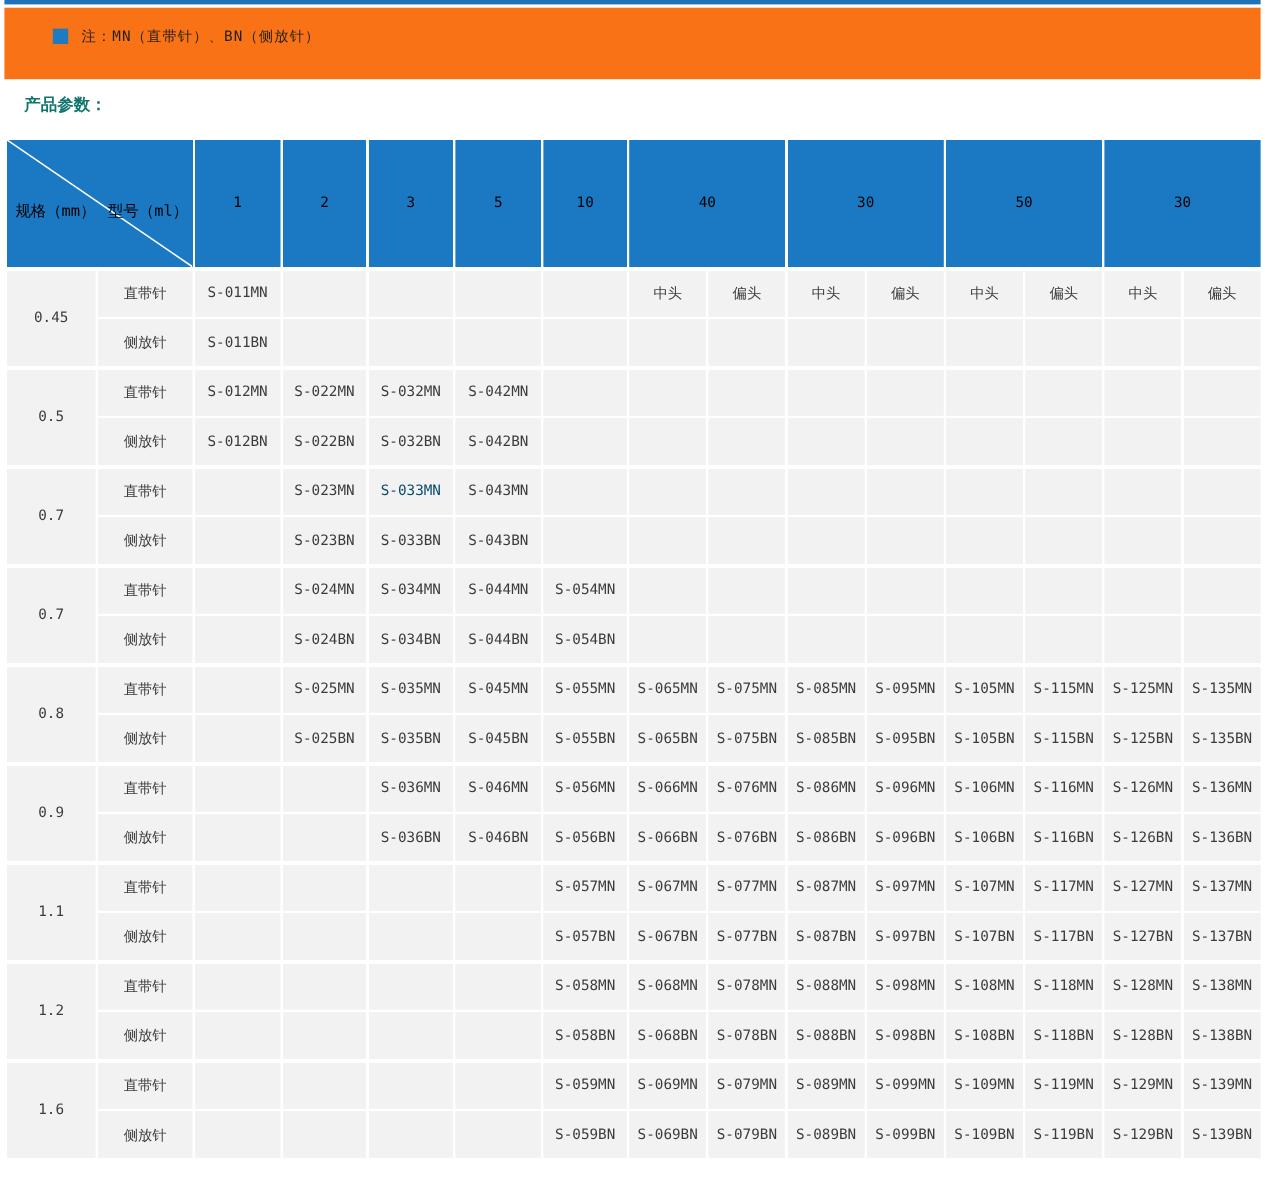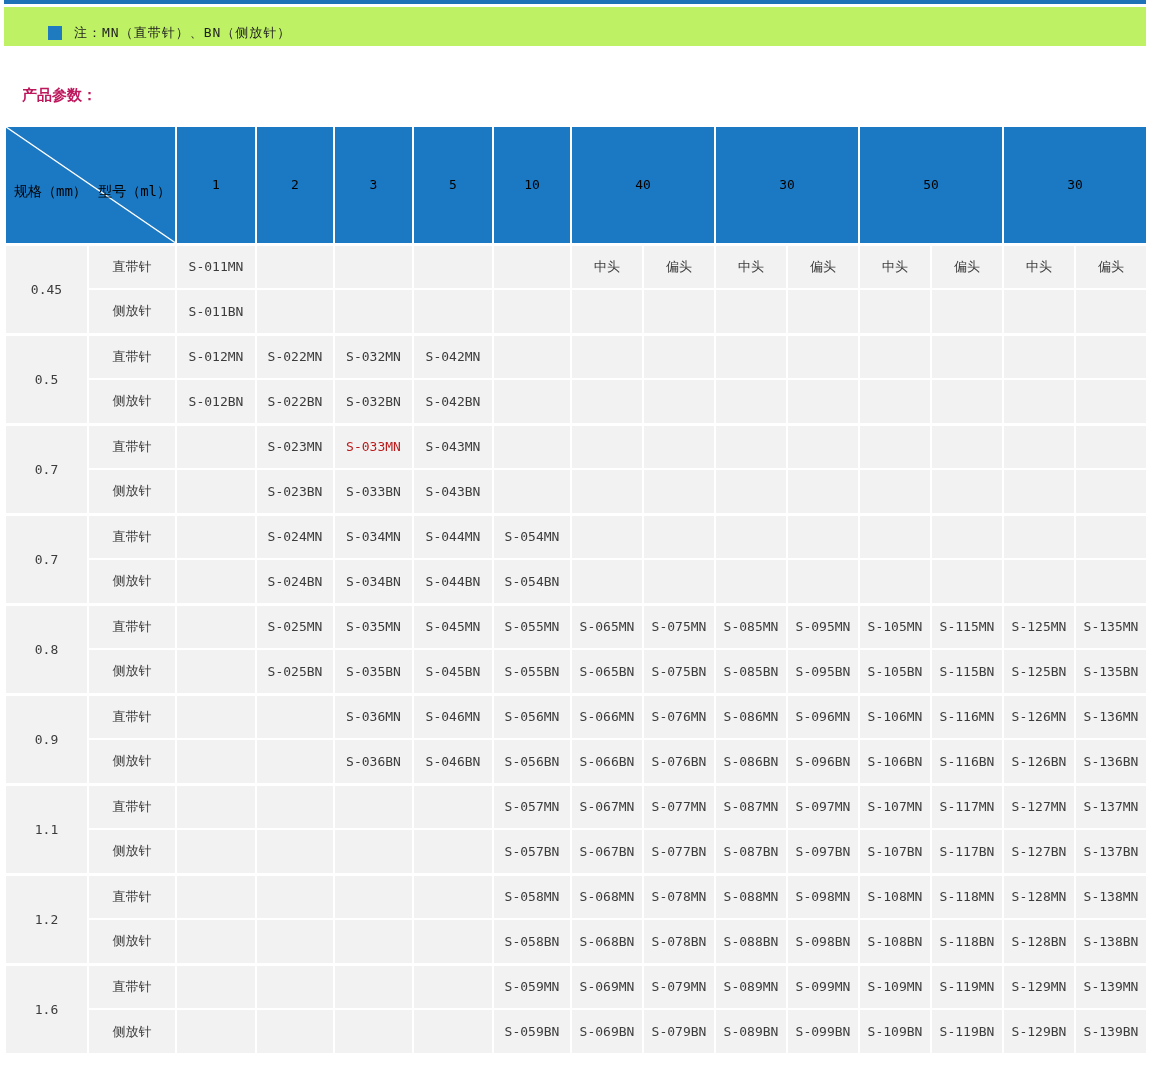--- a/index.html
+++ b/index.html
@@ -2,24 +2,24 @@
 <html><head>
 <meta charset="utf-8">
 <style>
   html,body{margin:0;padding:0;}
   body{
     width:1150px;height:1090px;background:#ffffff;position:relative;
     font-family:"DejaVu Sans Mono","DejaVu Sans","Liberation Sans",sans-serif;
     overflow:hidden;
   }
   .topline{position:absolute;left:4px;right:4px;top:0;height:4px;background:#1e73b8;}
-  .banner{position:absolute;left:4px;right:4px;top:7px;height:39px;background:#bef264;}
+  .banner{position:absolute;left:4px;right:4px;top:7px;height:65px;background:#f97316;}
   .banner .bullet{position:absolute;left:44px;top:19px;width:14px;height:14px;background:#1e7bbf;}
   .banner .banner-text{position:absolute;left:70px;top:17px;font-size:13px;color:#1f1f1f;letter-spacing:1px;white-space:nowrap;}
-  .section-title{position:absolute;left:22px;top:86px;font-size:15px;font-weight:bold;color:#be185d;}
+  .section-title{position:absolute;left:22px;top:86px;font-size:15px;font-weight:bold;color:#0f766e;}
   table.param{
     position:absolute;left:4px;top:125px;border-collapse:collapse;table-layout:fixed;
   }
   table.param th, table.param td{
     border:2px solid #ffffff;text-align:center;vertical-align:middle;
     overflow:hidden;white-space:nowrap;padding:0;
   }
   table.param thead tr{height:118px;}
   table.param tbody tr{height:45px;}
   table.param th{
@@ -150,21 +150,21 @@
         <td></td>
         <td></td>
         <td></td>
         <td></td>
       </tr>
       <tr class="group-start">
         <td rowspan="2" class="spec-cell">0.7</td>
         <td class="type-cell">直带针</td>
         <td></td>
         <td>S-023MN</td>
-        <td style="color: #b91c1c;">S-033MN</td>
+        <td style="color: #0c4a6e;">S-033MN</td>
         <td>S-043MN</td>
         <td></td>
         <td></td>
         <td></td>
         <td></td>
         <td></td>
         <td></td>
         <td></td>
         <td></td>
         <td></td>

